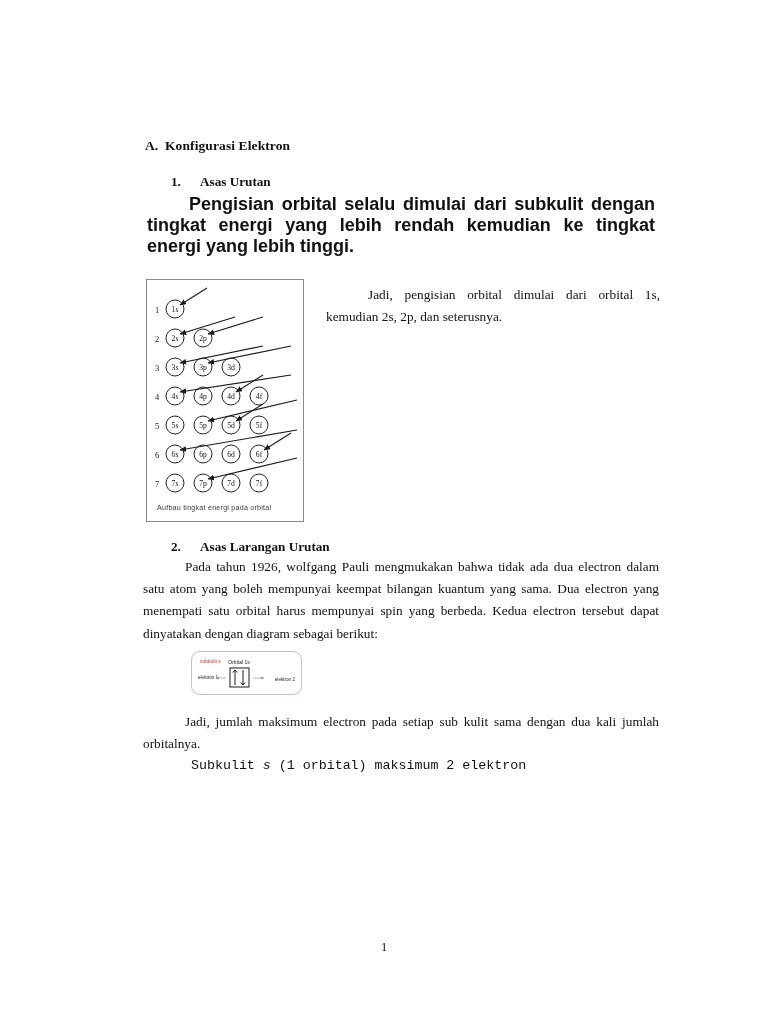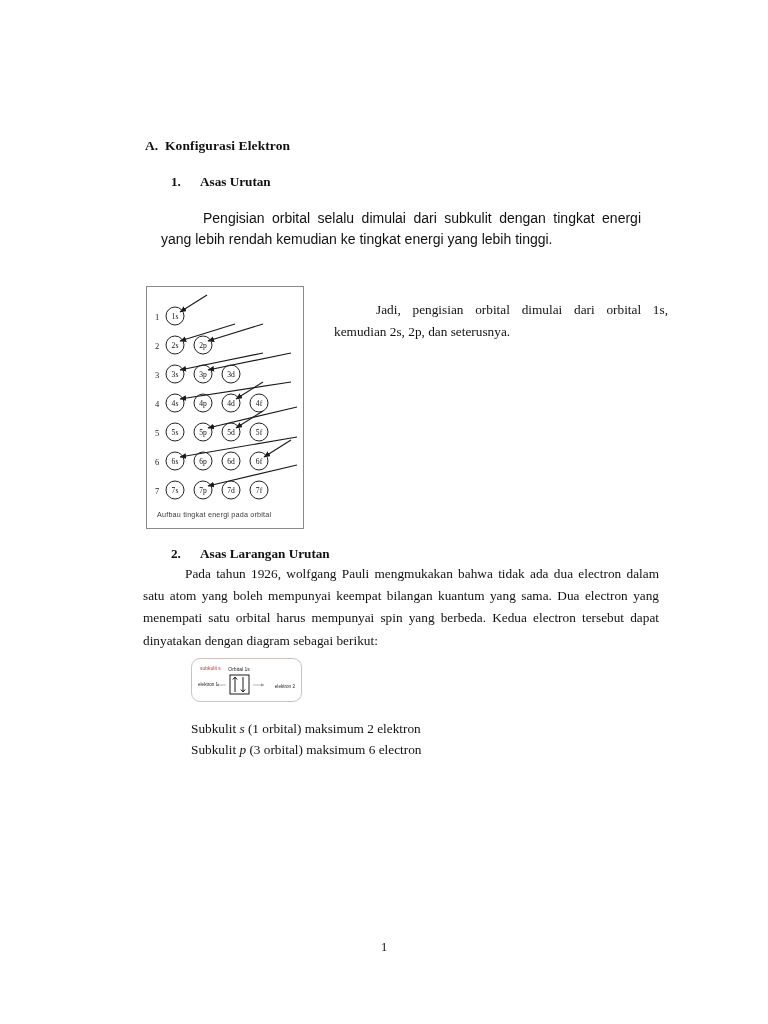--- a/index.html
+++ b/index.html
@@ -28,25 +28,26 @@
   .para-serif {
     font-family:"Liberation Serif", serif;
     font-size:13.3px;
     line-height:22.2px;
     text-align:justify;
     text-indent:42px;
     margin:0;
   }
   .para-sans {
     font-family:"Liberation Sans", sans-serif;
-    font-size:14px;
+    font-size:18px;
     line-height:21px;
     text-align:justify;
     text-indent:42px;
-    margin:18px;
+    margin:4px;
+    font-weight:bold;
   }
   .sub-heading {
     font-family:"Liberation Serif", serif;
     font-weight:bold;
     font-size:13.2px;
     margin:0 0 1px 0;
     padding-left:57px;
     position:relative;
   }
   .sub-heading .num { position:absolute; left:28px; }
@@ -70,36 +71,36 @@
     letter-spacing:0.2px;
     width:138px;
   }
   .side-para {
     position:absolute; left:182px; top:4px; width:334px;
     font-family:"Liberation Serif", serif;
     font-size:13.3px;
     line-height:22.2px;
     text-align:justify;
     text-indent:42px;
-    margin:9px;
+    margin:1px;
   }
 
   
   .spin-wrap { position:relative; height:52px; margin-top:6px; }
   .spin-box {
     position:absolute; left:48px; top:0;
     width:111px; height:44px;
     border:1px solid #c9c2bd;
     border-radius:9px;
     background:#ffffff;
     box-sizing:border-box;
   }
 
   .list-line {
-    font-family:Liberation Serif, serif;
+    font-family:Liberation Mono, monospace;
     font-size:13.3px;
     line-height:21px;
     padding-left:48px;
     margin:0;
   }
   .list-line i { font-style:italic; }
 
   .page-number {
     position:absolute; left:0; top:940px; width:768px;
     text-align:center;
@@ -255,20 +256,20 @@
           <g stroke="#9a9a9a" stroke-width="0.7" fill="none" marker-end="url(#ah2)">
             <line x1="34" y1="26" x2="24" y2="26"></line>
             <line x1="61" y1="26" x2="72" y2="26"></line>
           </g>
         </svg>
       </div>
     </div>
 
     <div class="gap-8"></div>
 
+    <p class="para-serif">Jadi, jumlah maksimum electron pada setiap sub kulit sama dengan dua kali jumlah orbitalnya.</p>
 
     <p class="list-line">Subkulit <i>s</i> (1 orbital) maksimum 2 elektron</p>
-    <p class="list-line">Subkulit <i>p</i> (3 orbital) maksimum 6 electron</p>
 
   </div>
 
   <div class="page-number">1</div>
 </div>
 
 </body></html>

